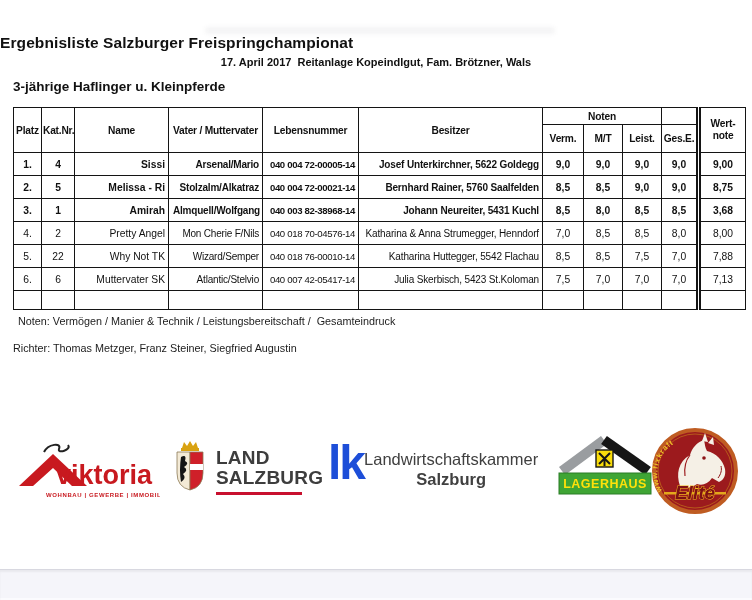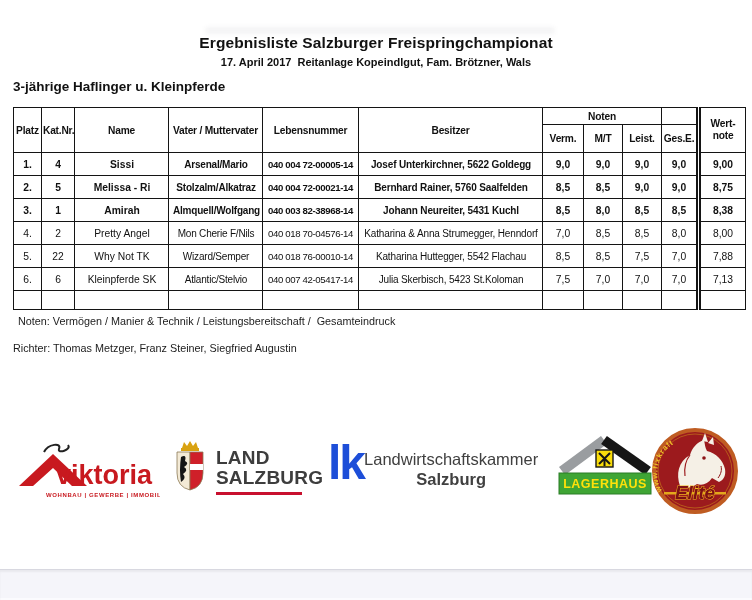--- a/index.html
+++ b/index.html
@@ -5,38 +5,38 @@
   * { box-sizing: border-box; }
   html,body { margin:0; padding:0; }
   body {
     width:752px; height:600px; position:relative; overflow:hidden;
     background:#ffffff; font-family:"Liberation Sans", sans-serif; color:#111;
   }
 
   
   .scan-artifact { position:absolute; top:27px; left:205px; width:350px; height:7px;
     background:rgba(40,40,60,0.05); filter:blur(2px); border-radius:3px; }
-  .doc-title { position:absolute; top:34px; left:0; width:752px; text-align:center;
+  .doc-title { position:absolute; top:34px; left:0; width:752px; 
     font-size:15.5px; font-weight:bold; letter-spacing:0.1px; }
   .doc-subtitle { position:absolute; top:56px; left:0; width:752px; text-align:center;
     font-size:11px; font-weight:bold; white-space:pre; }
   .section-title { position:absolute; top:79px; left:13px; font-size:13.5px; font-weight:bold; }
 
   
   table.results { position:absolute; top:107px; left:13px; width:732px;
     border-collapse:collapse; table-layout:fixed; }
   .results th, .results td {
     border:1.6px solid #141414; overflow:hidden; white-space:nowrap; padding:0 3px;
   }
   .results th { font-size:10.2px; font-weight:bold; text-align:center; padding:1px 1px; letter-spacing:-0.2px; }
   .results thead tr:first-child th { height:17px; }
   .results thead tr:last-child th { height:28px; }
   .results td { height:23px; font-size:10.3px; }
   .results td.c { text-align:center; }
-  .results td.l { text-align:center; padding-left:4px; }
+  .results td.l { text-align:right; padding-left:4px; }
   .results tr.bold td { font-weight:bold; }
   .results td.num { font-size:9.6px; letter-spacing:-0.35px; padding-left:3px;margin-top:36px; }
   .results td.bes { font-size:10px; letter-spacing:-0.15px; }
   .results td.vat { font-size:10px; letter-spacing:-0.2px; }
   .results .wn { border-left:5px double #141414; }
   .results th.wn-head { white-space:normal; line-height:1.15; font-size:10.2px; }
   .results tr.empty-row td { height:19px; }
 
   
   .note-legend { position:absolute; top:315px; left:18px; font-size:10.8px; color:#1c1c1c; white-space:pre; }
@@ -130,21 +130,21 @@
         <td class="c">3.</td>
         <td class="c">1</td>
         <td class="l">Amirah</td>
         <td class="l vat">Almquell/Wolfgang</td>
         <td class="l num">040 003 82-38968-14</td>
         <td class="l bes">Johann Neureiter, 5431 Kuchl</td>
         <td class="c">8,5</td>
         <td class="c">8,0</td>
         <td class="c">8,5</td>
         <td class="c">8,5</td>
-        <td class="c wn">8,38</td>
+        <td class="c wn">3,68</td>
       </tr>
       <tr>
         <td class="c">4.</td>
         <td class="c">2</td>
         <td class="l">Pretty Angel</td>
         <td class="l vat">Mon Cherie F/Nils</td>
         <td class="l num">040 018 70-04576-14</td>
         <td class="l bes">Katharina &amp; Anna Strumegger,  Henndorf</td>
         <td class="c">7,0</td>
         <td class="c">8,5</td>
@@ -161,21 +161,21 @@
         <td class="l bes">Katharina Huttegger, 5542 Flachau</td>
         <td class="c">8,5</td>
         <td class="c">8,5</td>
         <td class="c">7,5</td>
         <td class="c">7,0</td>
         <td class="c wn">7,88</td>
       </tr>
       <tr>
         <td class="c">6.</td>
         <td class="c">6</td>
-        <td class="l">Kleinpferde SK</td>
+        <td class="l">Muttervater SK</td>
         <td class="l vat">Atlantic/Stelvio</td>
         <td class="l num">040 007 42-05417-14</td>
         <td class="l bes">Julia Skerbisch, 5423 St.Koloman</td>
         <td class="c">7,5</td>
         <td class="c">7,0</td>
         <td class="c">7,0</td>
         <td class="c">7,0</td>
         <td class="c wn">7,13</td>
       </tr>
       <tr class="empty-row">

